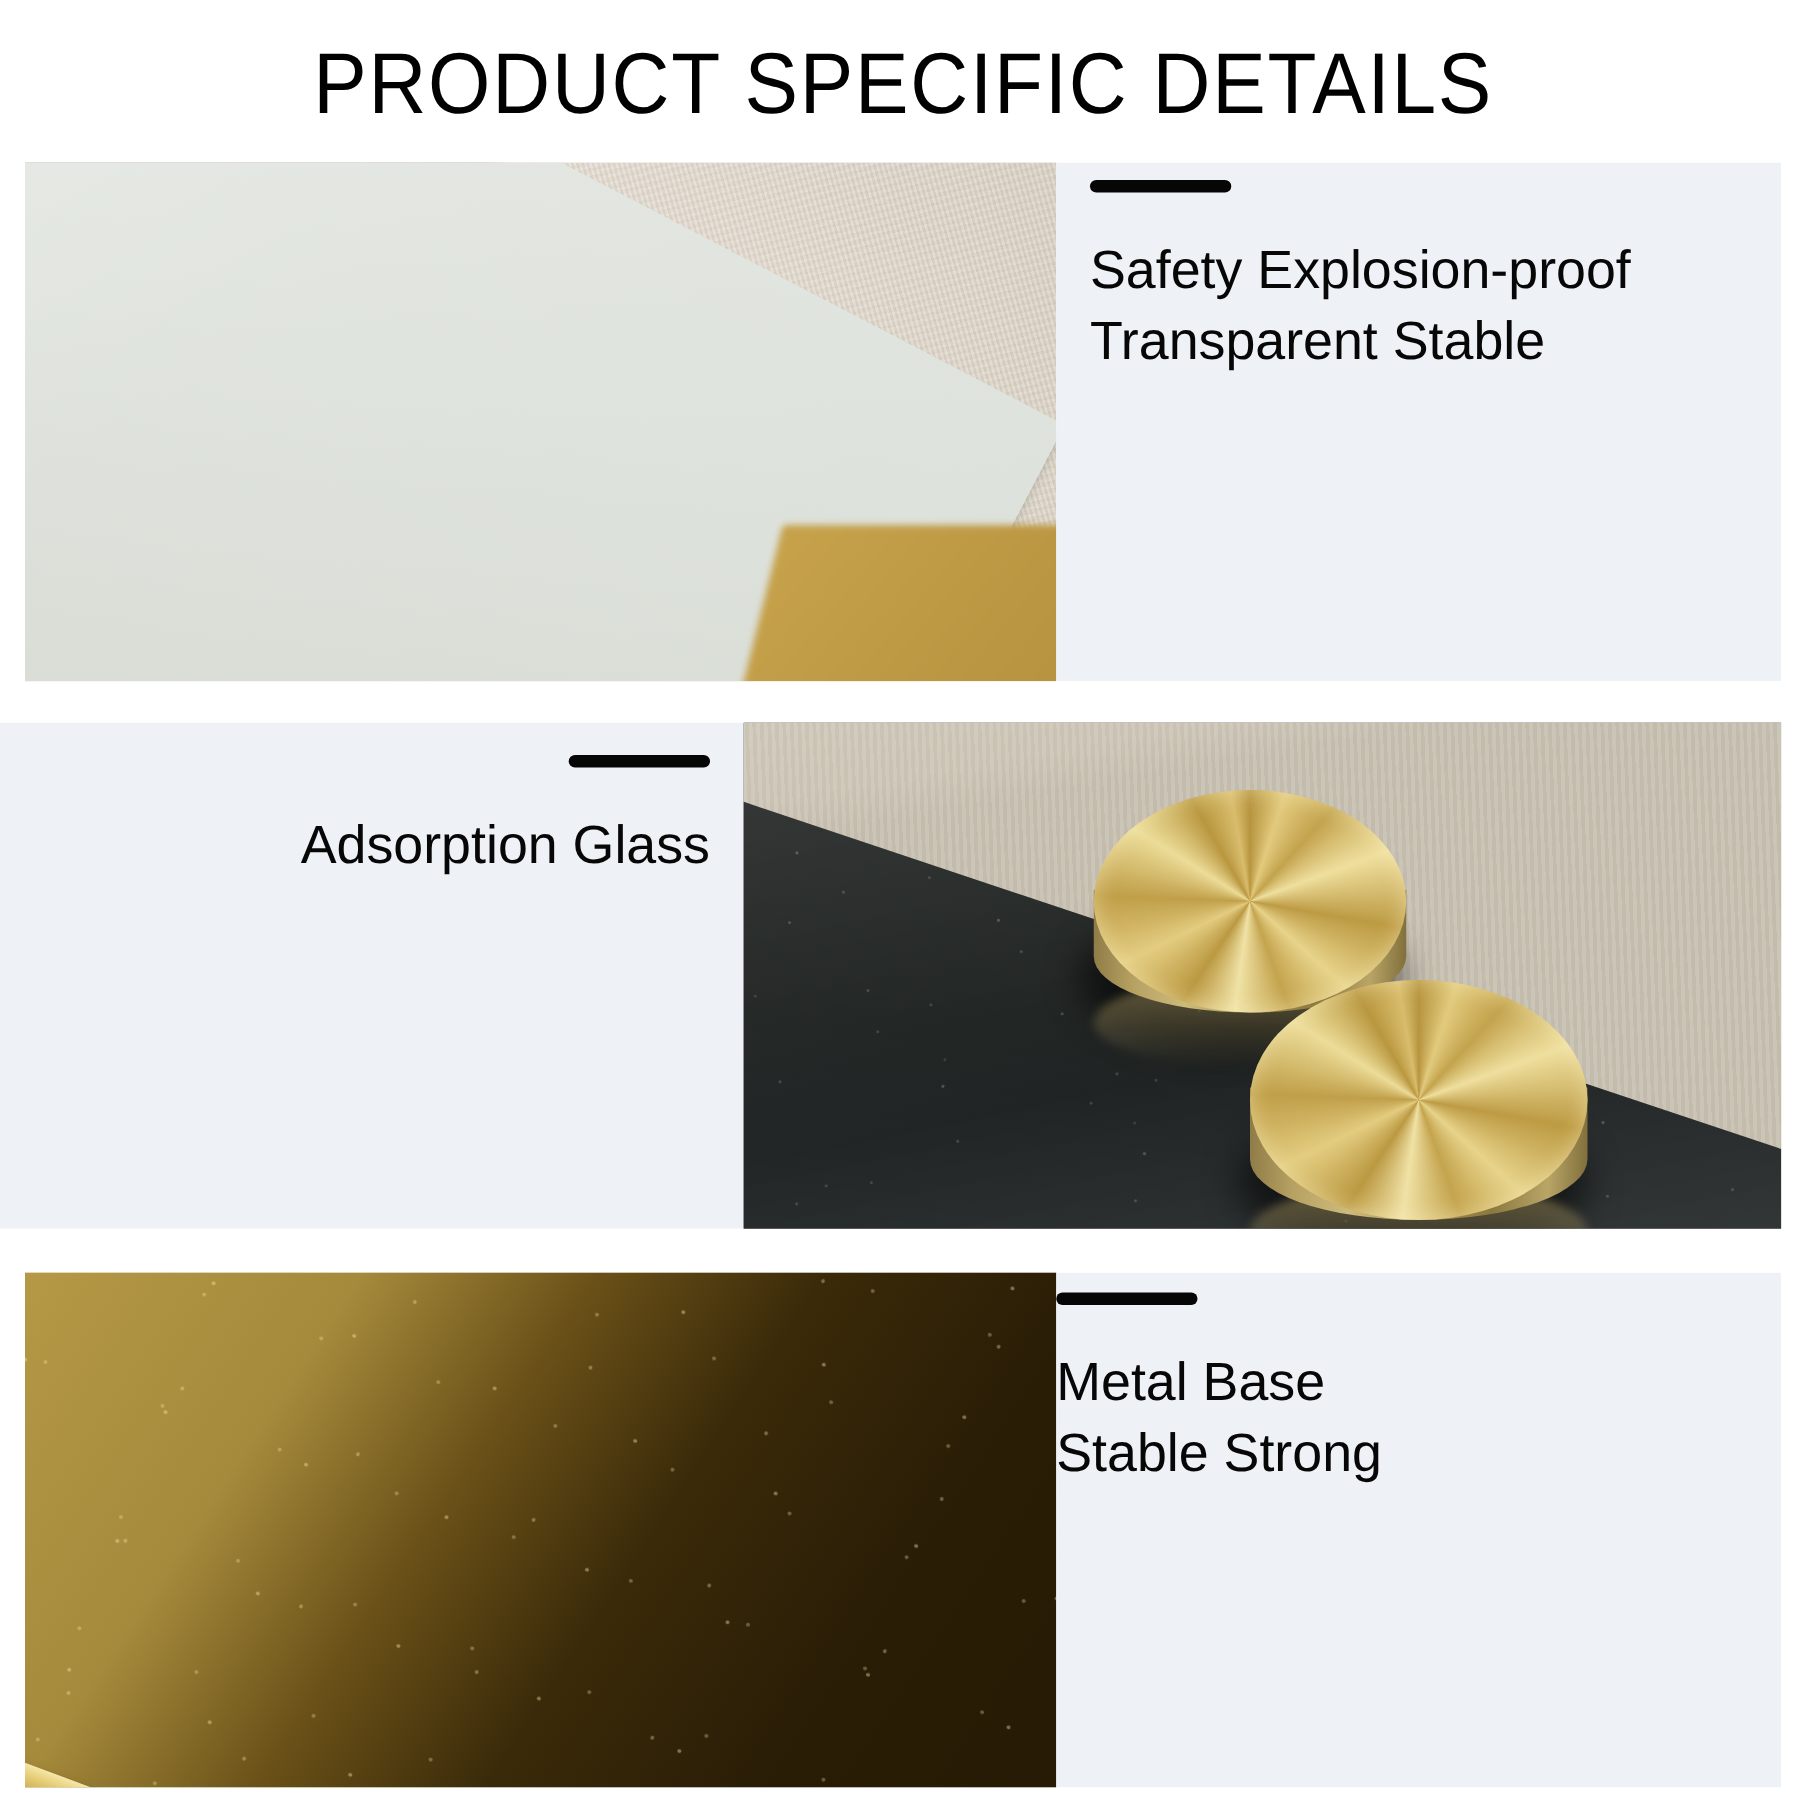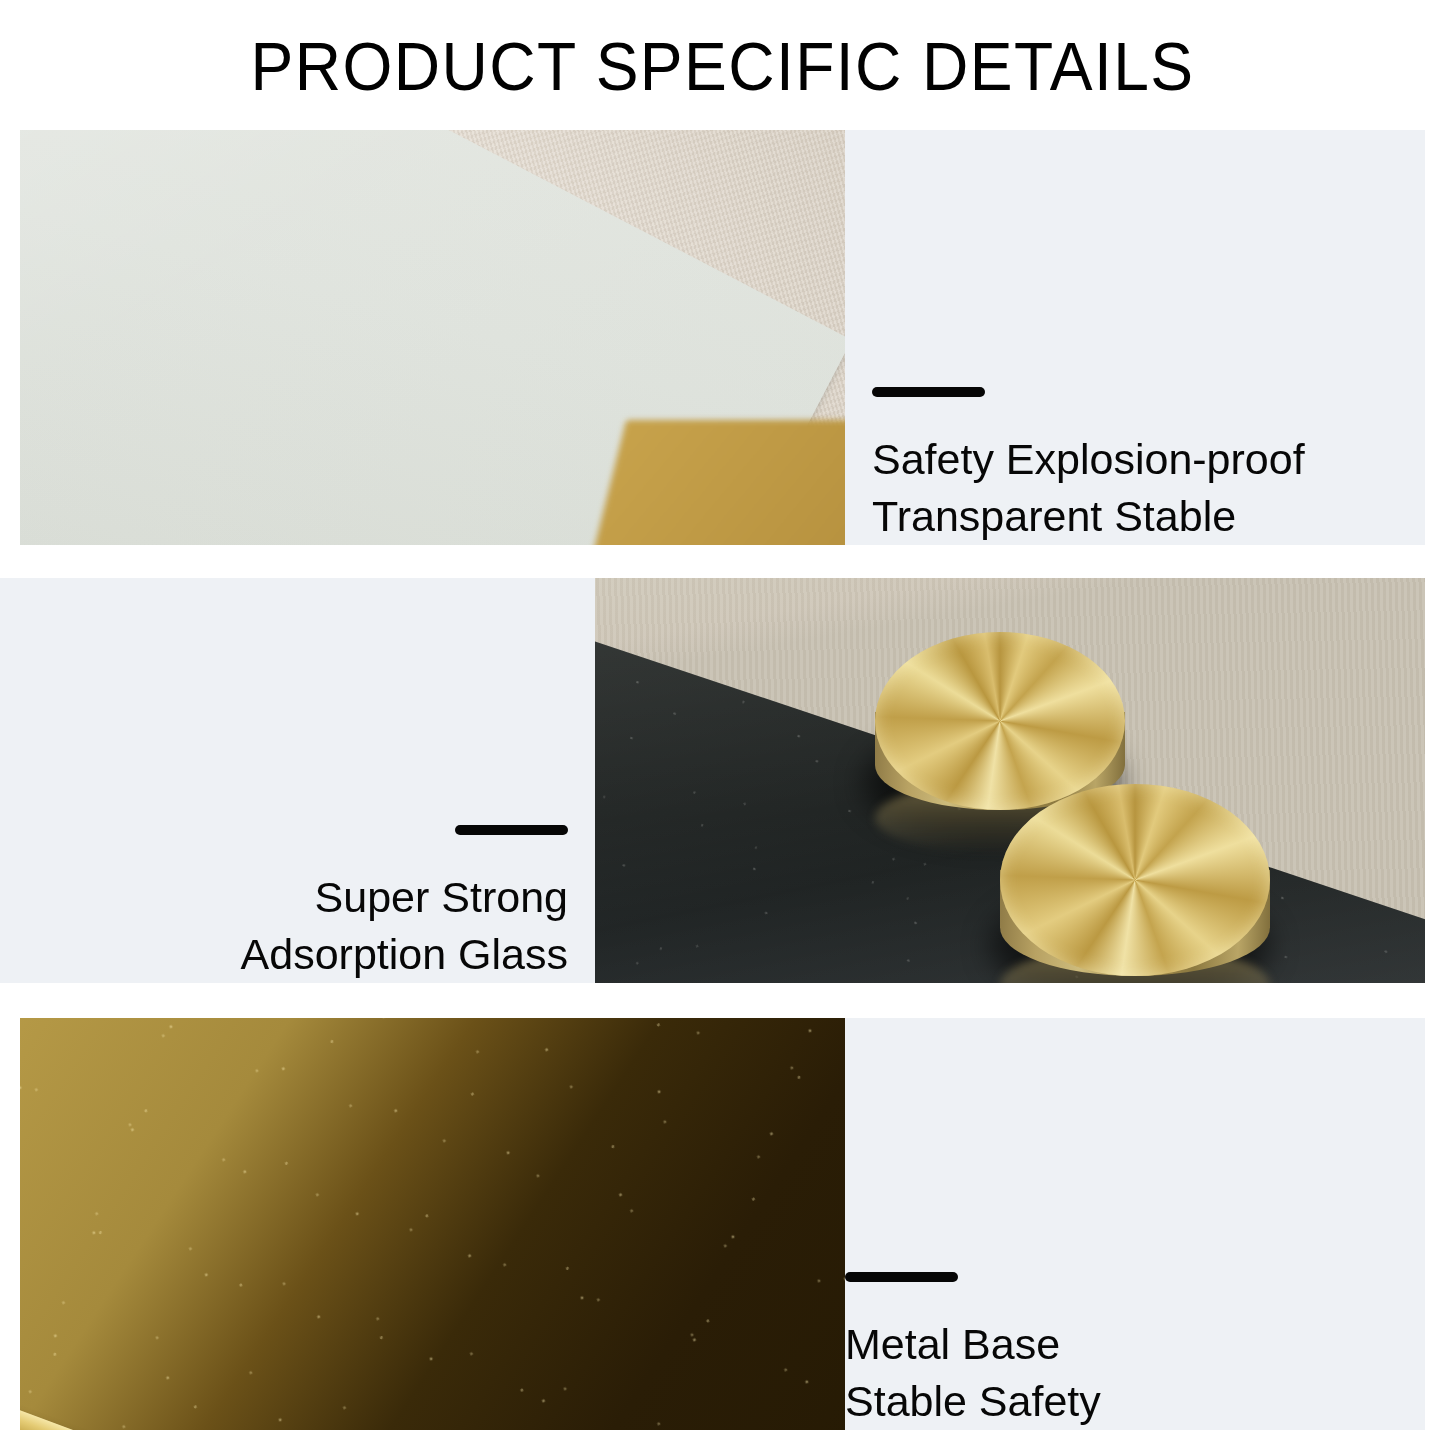--- a/index.html
+++ b/index.html
@@ -32,21 +32,21 @@
     position:absolute;
     display:flex;
     overflow:hidden;
   }
   .panel-photo { position:relative; overflow:hidden; background:#cfc8bb; }
   .panel-caption {
     background:#eef1f5;
     position:relative;
     display:flex;
     flex-direction:column;
-    justify-content:flex-end;
+    justify-content:flex-start;
   }
   .caption-inner { position:relative; }
   .rule {
     height:10px;
     width:113px;
     background:#060606;
     border-radius:6px;
     margin-bottom:34px;
   }
   .cap-line {
@@ -307,21 +307,20 @@
     </div>
   </div>
 
 </div>
 
 <div class="panel" id="panel2">
 
   <div class="panel-caption align-right">
     <div class="caption-inner">
       <div class="rule"></div>
-      <div class="cap-line">Super Strong</div>
       <div class="cap-line">Adsorption Glass</div>
     </div>
   </div>
 
   <div class="panel-photo">
     <div class="stone-bg"></div>
     <div class="stone-block"></div>
     <div class="stone-sheen"></div>
 
     <div class="disc-shadow" style="left:268px; top:150px; width:260px; height:110px;"></div>
@@ -348,17 +347,17 @@
   <div class="panel-photo">
     <div class="carpet-white"></div>
     <div class="gold-plate"></div>
     <div class="gold-rail"></div>
   </div>
 
   <div class="panel-caption">
     <div class="caption-inner">
       <div class="rule"></div>
       <div class="cap-line">Metal Base</div>
-      <div class="cap-line">Stable Safety</div>
+      <div class="cap-line">Stable Strong</div>
     </div>
   </div>
 
 </div>
 
 </body></html>

